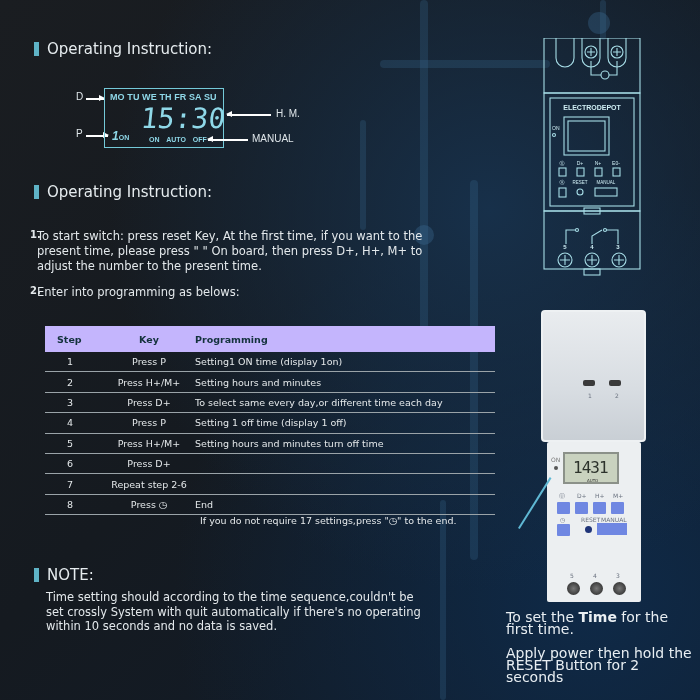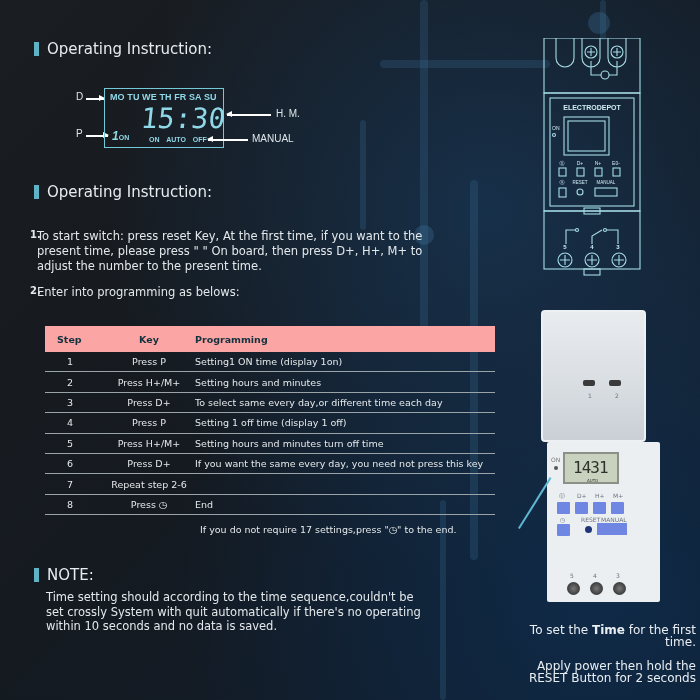--- a/index.html
+++ b/index.html
@@ -41,56 +41,56 @@
   .arrow { position: absolute; height: 1.5px; background: #ffffff; }
   .arrow.r::after { content: ""; position: absolute; right: -1px; top: -3px; border-left: 6px solid #fff; border-top: 3.5px solid transparent; border-bottom: 3.5px solid transparent; }
   .arrow.l::before { content: ""; position: absolute; left: -1px; top: -3px; border-right: 6px solid #fff; border-top: 3.5px solid transparent; border-bottom: 3.5px solid transparent; }
 
   .step-item { position: absolute; left: 30px; font-size: 11.5px; line-height: 15px; color: #e3e8eb; }
   .step-item .num { position: absolute; left: 0; top: -2px; font-weight: bold; font-size: 10px; }
   .step-item .txt { margin-left: 7px; display: block; width: 400px; }
 
   
   .tbl { position: absolute; left: 45px; top: 326px; width: 450px; font-size: 9.5px; }
-  .tbl .head { display: flex; height: 26px; align-items: center; background: #fca5a5; color: #14323d; font-weight: bold; font-size: 9.5px; }
+  .tbl .head { display: flex; height: 26px; align-items: center; background: #c4b5fd; color: #14323d; font-weight: bold; font-size: 9.5px; }
   .tbl .row { display: flex; height: 20.4px; align-items: center; border-bottom: 1px solid #9aa3a8; color: #e4e8ea; }
   .tbl .c1 { width: 52px; padding-left: 14px; }
   .tbl .head .c1 { padding-left: 12px; }
   .tbl .row .c1 { padding-left: 22px; }
   .tbl .c2 { width: 98px; padding-left: 6px; text-align: center; }
   .tbl .c3 { flex: 1; }
-  .tbl .footnote { padding-left: 155px; margin-top: 9px; font-size: 9.5px; color: #e4e8ea; }
+  .tbl .footnote { padding-left: 155px; font-size: 9.5px; color: #e4e8ea; }
 
   .note-body { position: absolute; left: 46px; top: 590px; font-size: 11.5px; line-height: 14.5px; color: #e3e8eb; width: 380px; }
   .note-body p { margin-bottom: 14px; }
 
   
   .schem { position: absolute; left: 542px; top: 38px; width: 100px; height: 238px; }
   .schem .outline { stroke: #a6dce6; fill: none; stroke-width: 1.1; }
   .schem text { fill: #cfeef4; font-family: "Liberation Sans", sans-serif; }
 
   
   .device { position: absolute; left: 541px; top: 310px; width: 105px; height: 300px; }
   .dev-cover { position: absolute; left: 0; top: 0; width: 105px; height: 132px; border-radius: 4px;
     background: linear-gradient(180deg, #e9ecef 0%, #d8dde2 60%, #c9cfd5 100%); border: 2px solid #eef1f3; }
   .dev-cover .scr { position: absolute; top: 68px; width: 12px; height: 6px; background: #3a3a3a; border-radius: 2px; }
-  .dev-body { position: absolute; left: 6px; top: 132px; width: 113px; height: 160px; background: #eceff1; border-radius: 2px; padding-left: 38px; }
+  .dev-body { position: absolute; left: 6px; top: 132px; width: 94px; height: 160px; background: #eceff1; border-radius: 2px; padding-left: 38px; }
   .dev-lcd { position: absolute; left: 16px; top: 10px; width: 56px; height: 32px; background: #c9d2bf; border: 2px solid #8b9189; }
   .dev-lcd .t { position: absolute; left: 8px; top: 4px; font-family: "DejaVu Sans Mono", monospace; font-size: 16px; color: #2d332c; letter-spacing: -1px; }
   .dev-lcd .a { position: absolute; left: 22px; top: 24px; font-size: 4px; color: #333; }
   .dev-on { position: absolute; left: 4px; top: 14px; font-size: 6px; color: #777; }
   .dev-led { position: absolute; left: 7px; top: 24px; width: 4px; height: 4px; border-radius: 50%; background: #555; }
   .dev-blbl { position: absolute; font-size: 6px; color: #6b7380; }
   .dev-btn { position: absolute; width: 13px; height: 12px; background: #6f87e2; border-radius: 1px; }
   .dev-reset { position: absolute; left: 38px; top: 84px; width: 7px; height: 7px; border-radius: 50%; background: #1f3478; }
   .dev-manual { position: absolute; left: 50px; top: 81px; width: 30px; height: 12px; background: #6f87e2; }
   .dev-term { position: absolute; top: 140px; width: 13px; height: 13px; border-radius: 50%; background: radial-gradient(circle, #777 0%, #3b3b3b 70%); }
   .pointer { position: absolute; left: 518px; top: 528px; width: 60px; height: 1.5px; background: #5fb8d4; transform-origin: 0 0; }
 
-  .hint { position: absolute; left: 506px; top: 624px; font-size: 12px; color: #e8eef2; width: 190px; line-height: 12px; text-align: right; }
+  .hint { position: absolute; left: 506px; top: 611px; font-size: 14px; color: #e8eef2; width: 190px; line-height: 12px; }
   .hint p { margin-bottom: 12px; }
 </style>
 </head>
 <body>
 
 <div class="trace" style="left:420px;top:0;width:8px;height:330px;"></div>
 <div class="trace" style="left:380px;top:60px;width:170px;height:8px;"></div>
 <div class="trace" style="left:470px;top:180px;width:8px;height:380px;"></div>
 <div class="trace" style="left:440px;top:500px;width:6px;height:200px;"></div>
 <div class="trace" style="left:360px;top:120px;width:6px;height:110px;"></div>
@@ -163,21 +163,20 @@
       <span class="c3">Setting 1 off time (display 1 off)</span>
     </div>
   <div class="row">
       <span class="c1">5</span>
       <span class="c2">Press H+/M+</span>
       <span class="c3">Setting hours and minutes turn off time</span>
     </div>
   <div class="row">
       <span class="c1">6</span>
       <span class="c2">Press D+</span>
-      <span class="c3">If you want the same every day, you need not press this key</span>
     </div>
   <div class="row">
       <span class="c1">7</span>
       <span class="c2">Repeat step 2-6</span>
     </div>
   <div class="row">
       <span class="c1">8</span>
       <span class="c2">Press ◷</span>
       <span class="c3">End</span>
     </div>

